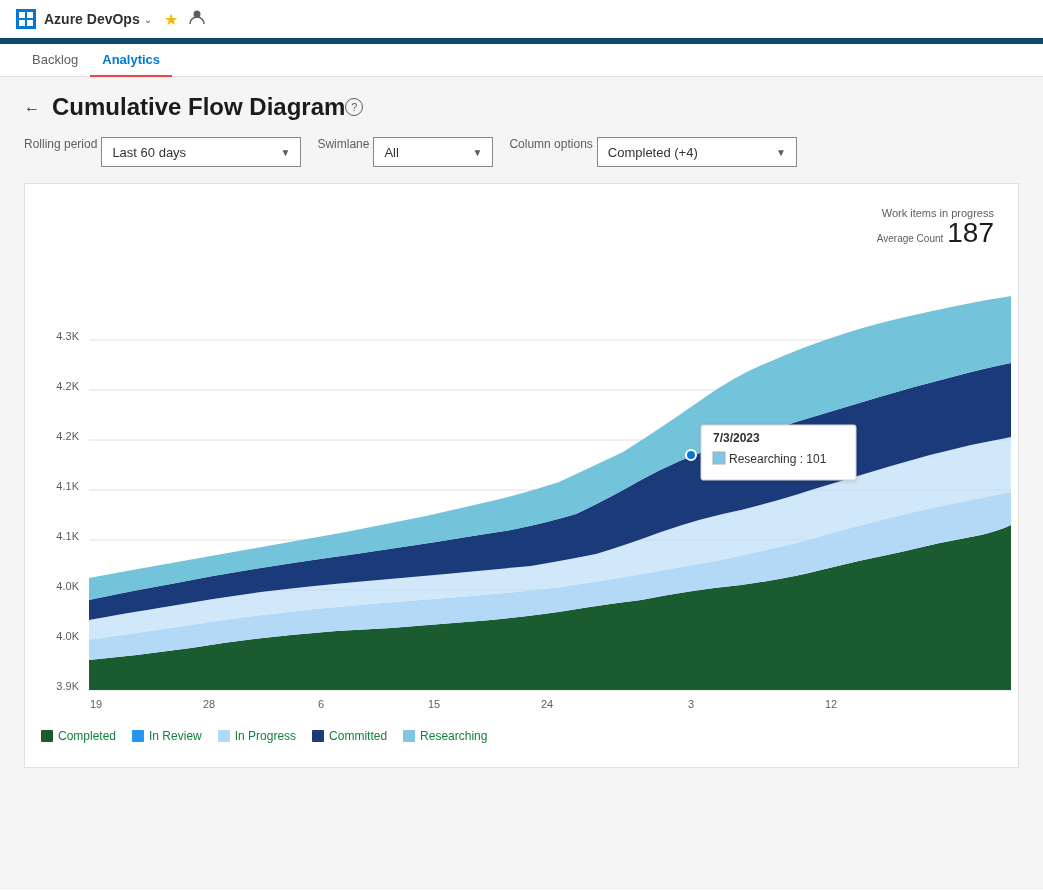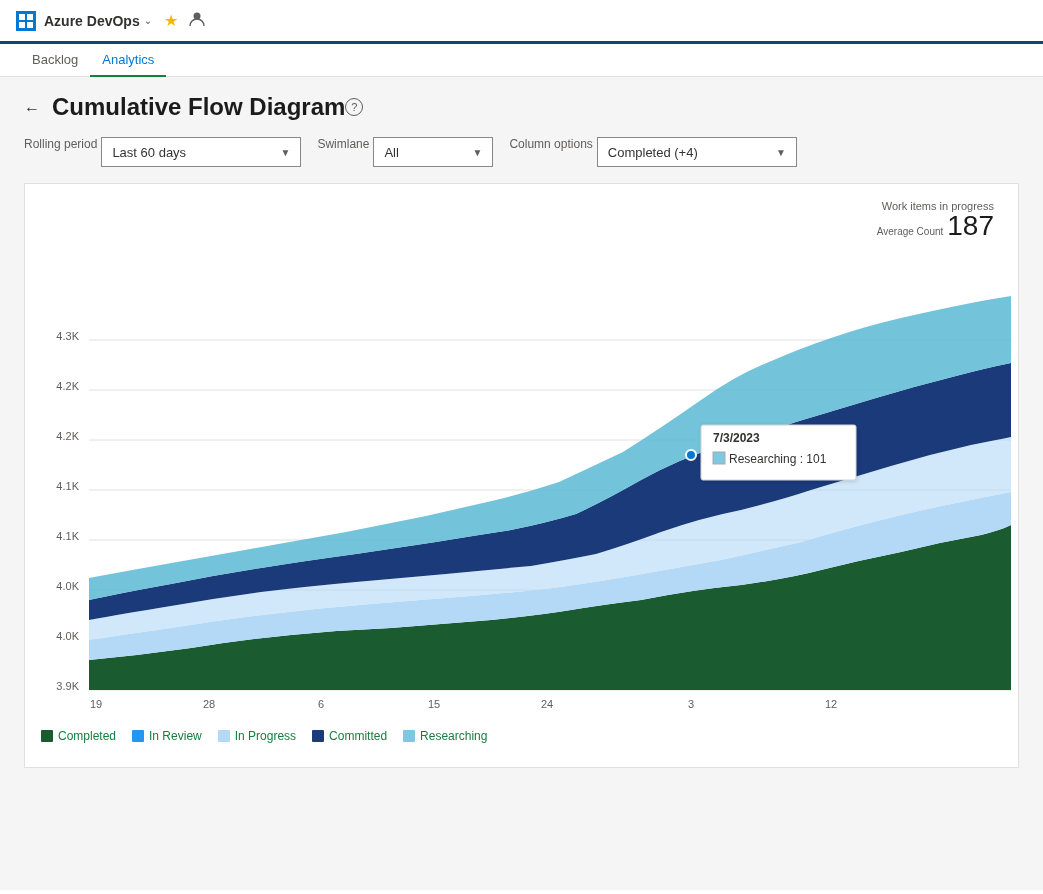--- a/index.html
+++ b/index.html
@@ -1,29 +1,29 @@
 <!DOCTYPE html>
 <html><head>
   <meta charset="utf-8">
   <style>
     * { box-sizing: border-box; margin: 0; padding: 0; }
     body { font-family: 'Segoe UI', Arial, sans-serif; background: #fff; color: #333; font-size: 13px; width: 1043px; height: 894px; overflow: hidden; }
     
     
-    .top-bar { display: flex; align-items: center; padding: 6px 16px; border-bottom: 3px solid #0c4a6e; height: 44px; }
+    .top-bar { display: flex; align-items: center; padding: 6px 16px; border-bottom: 6px solid #0c4a6e; height: 44px; }
     .app-icon { width: 20px; height: 20px; background: #0078d4; margin-right: 8px; display: flex; align-items: center; justify-content: center; }
     .app-name { font-size: 14px; font-weight: 600; color: #323130; margin-right: 4px; cursor: pointer; }
     .chevron-icon { color: #605e5c; margin-right: 12px; font-size: 10px; }
     .star-icon { color: #f2b807; font-size: 16px; margin-right: 10px; cursor: pointer; }
     .person-icon { color: #605e5c; font-size: 16px; cursor: pointer; }
     
     
     .nav-tabs { display: flex; padding: 0 20px; border-bottom: 1px solid #e0e0e0; background: #fff; }
     .nav-tab { padding: 8px 12px; font-size: 13px; color: #605e5c; cursor: pointer; border-bottom: 2px solid transparent; margin-bottom: -1px; }
-    .nav-tab.active { color: #0078d4; border-bottom: 2px solid #15803d; font-weight: 400; }
+    .nav-tab.active { color: #0078d4; border-bottom: 2px solid #ef4444; font-weight: 700; }
     
     
     .page-content { padding: 16px 24px; background: #f5f5f5; height: calc(894px - 44px - 37px); overflow: hidden; }
     
     
     .page-header { display: flex; align-items: center; margin-bottom: 16px; }
     .back-btn { font-size: 16px; margin-right: 12px; cursor: pointer; color: #333; }
     .page-title { font-size: 24px; font-weight: 600; color: #1b1b1b; margin-right: 0; }
     .help-icon { color: #605e5c; font-size: 14px; cursor: pointer; border: 1px solid #605e5c; border-radius: 50%; width: 18px; height: 18px; display: flex; align-items: center; justify-content: center; font-size: 11px; }
     
@@ -31,21 +31,21 @@
     .controls-row { display: flex; gap: 16px; margin-bottom: 16px; align-items: flex-end; }
     .control-group { display: flex; flex-direction: row; gap: 4px; }
     .control-label { font-size: 12px; color: #605e5c; }
     .select-box { display: flex; align-items: center; justify-content: space-between; border: 1px solid #8a8886; padding: 0 10px; min-width: 150px; background: #fff; cursor: pointer; height: 30px; font-size: 13px; }
     .select-box.medium { min-width: 120px; }
     .select-box.large { min-width: 200px; }
     .select-chevron { font-size: 10px; color: #605e5c; margin-left: 8px; }
     
     
     .chart-container { background: #fff; border: 1px solid #e0e0e0; padding: 16px; position: relative; }
-    .chart-stats { position: absolute; top: 16px; right: 24px; text-align: right; }
+    .chart-stats { position: absolute; top: 23px; right: 24px; text-align: right; }
     .chart-stats-label { font-size: 11px; color: #605e5c; }
     .chart-stats-value { font-size: 28px; font-weight: 300; color: #1b1b1b; line-height: 1; }
     .chart-stats-sublabel { font-size: 10px; color: #605e5c; }
     
     
     .chart-svg-wrapper { width: 100%; position: relative; }
     
     
     .legend { display: flex; gap: 16px; margin-top: 8px; padding: 8px 0; flex-wrap: wrap; }
     .legend-item { display: flex; align-items: center; gap: 5px; font-size: 12px; color: #15803d; }

